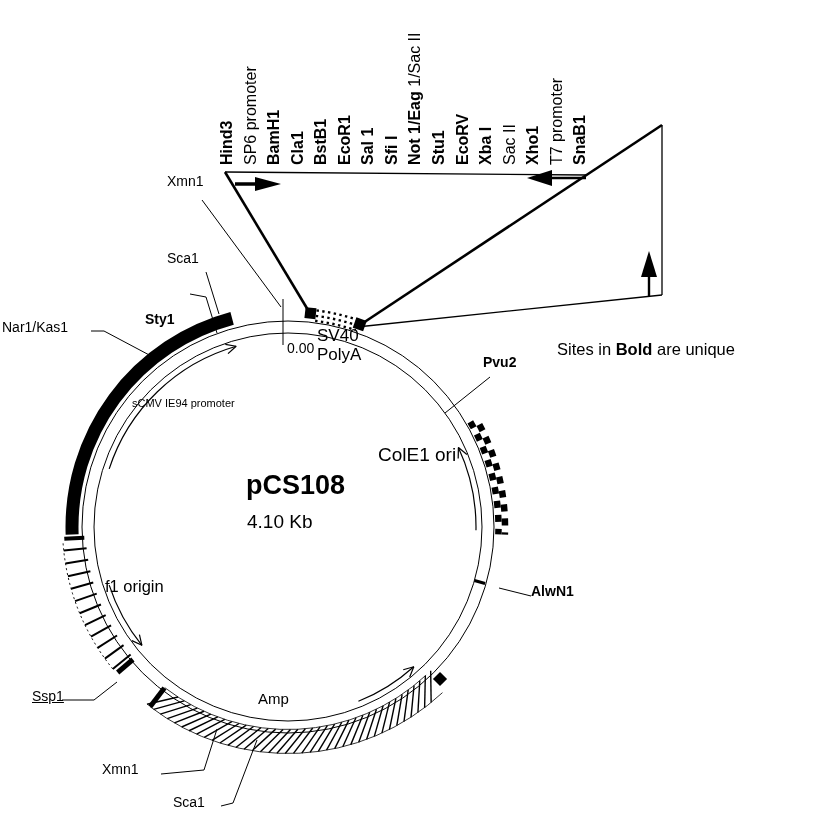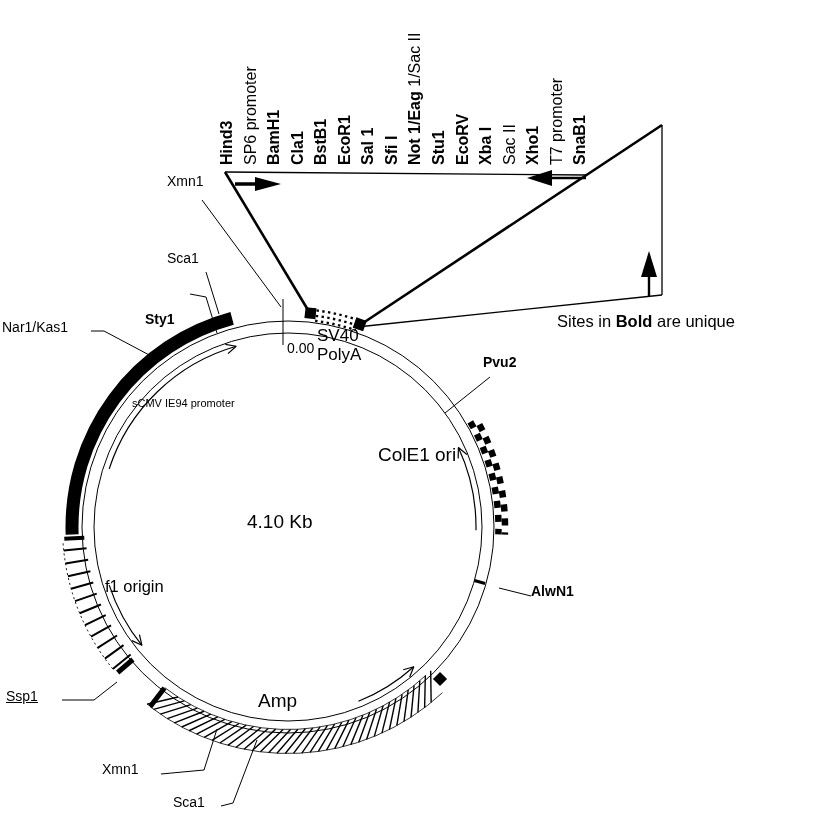--- a/index.html
+++ b/index.html
@@ -14,25 +14,25 @@
   .lbl-nar1{left:2px;top:320px;}
   .lbl-sv40{left:317px;top:278px;font-size:17px;line-height:19px;margin-top:48px;}
   .lbl-pos0{left:287px;top:341px;}
   .lbl-scmv{left:132px;top:398px;font-size:11px;}
   .lbl-title{left:246px;top:471px;font-size:27px;font-weight:bold;}
   .lbl-size{left:247px;top:512px;font-size:19px;}
   .lbl-cole1{left:378px;top:445px;font-size:19px;}
   .lbl-pvu2{left:483px;top:355px;}
   .lbl-alwn1{left:531px;top:584px;}
   .lbl-f1{left:105px;top:578px;font-size:16.5px;text-align:right;}
-  .lbl-ssp1{left:6px;top:689px;text-decoration:underline;}
-  .lbl-amp{left:258px;top:691px;font-size:19px;}
+  .lbl-ssp1{left:32px;top:689px;text-decoration:underline;}
+  .lbl-amp{left:258px;top:691px;font-size:15px;}
   .lbl-xmn1-bottom{left:102px;top:762px;}
   .lbl-sca1-bottom{left:173px;top:795px;}
-  .lbl-note{left:557px;top:313px;font-size:16.5px;text-align:right;}
+  .lbl-note{left:557px;top:341px;font-size:16.5px;text-align:right;}
   #right-site-list{position:absolute;left:668px;top:124px;font-size:17px;line-height:21px;}
   #right-site-list div{white-space:nowrap;}
 </style>
 </head>
 <body>
 
 <div class="stage">
 
   <svg id="map-svg" width="840" height="824" viewBox="0 0 840 824">
       <circle cx="288" cy="527" r="206" fill="none" stroke="#000000" stroke-width="1"></circle>
@@ -156,20 +156,21 @@
   <div class="lbl lbl-xmn1-top">Xmn1</div>
   <div class="lbl lbl-sca1-top">Sca1</div>
   <div class="lbl lbl-sty1 bold">Sty1</div>
   <div class="lbl lbl-nar1">Nar1/Kas1</div>
   <div class="lbl lbl-sv40">
     <div>SV40</div>
     <div>PolyA</div>
   </div>
   <div class="lbl lbl-pos0">0.00</div>
   <div class="lbl lbl-scmv">sCMV IE94 promoter</div>
+  <div class="lbl lbl-title">pCS108</div>
   <div class="lbl lbl-size">4.10 Kb</div>
   <div class="lbl lbl-cole1">ColE1 ori</div>
   <div class="lbl lbl-pvu2 bold">Pvu2</div>
   <div class="lbl lbl-alwn1 bold">AlwN1</div>
   <div class="lbl lbl-f1">f1 origin</div>
   <div class="lbl lbl-ssp1">Ssp1</div>
   <div class="lbl lbl-amp">Amp</div>
   <div class="lbl lbl-xmn1-bottom">Xmn1</div>
   <div class="lbl lbl-sca1-bottom">Sca1</div>
 

